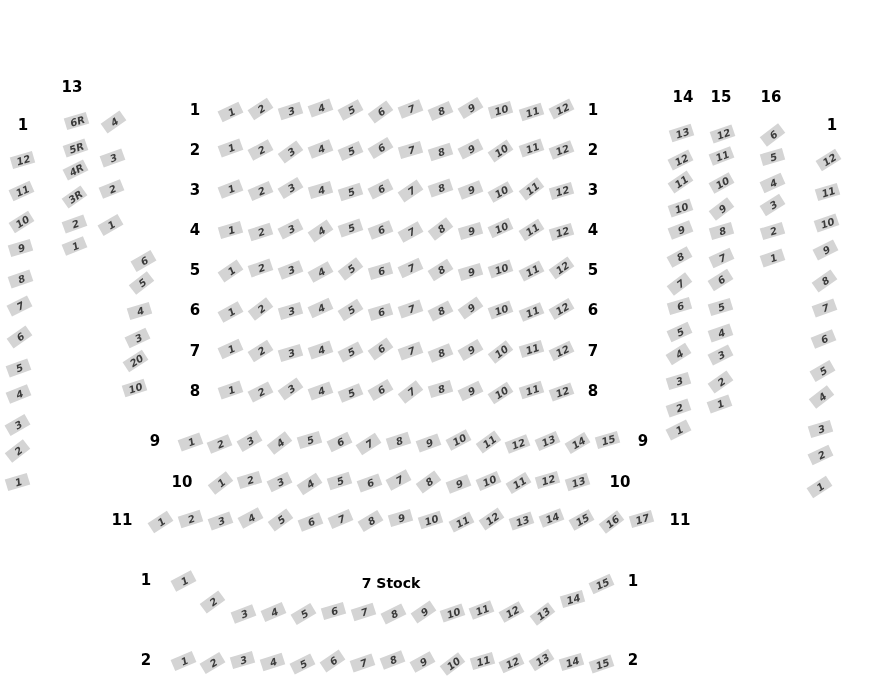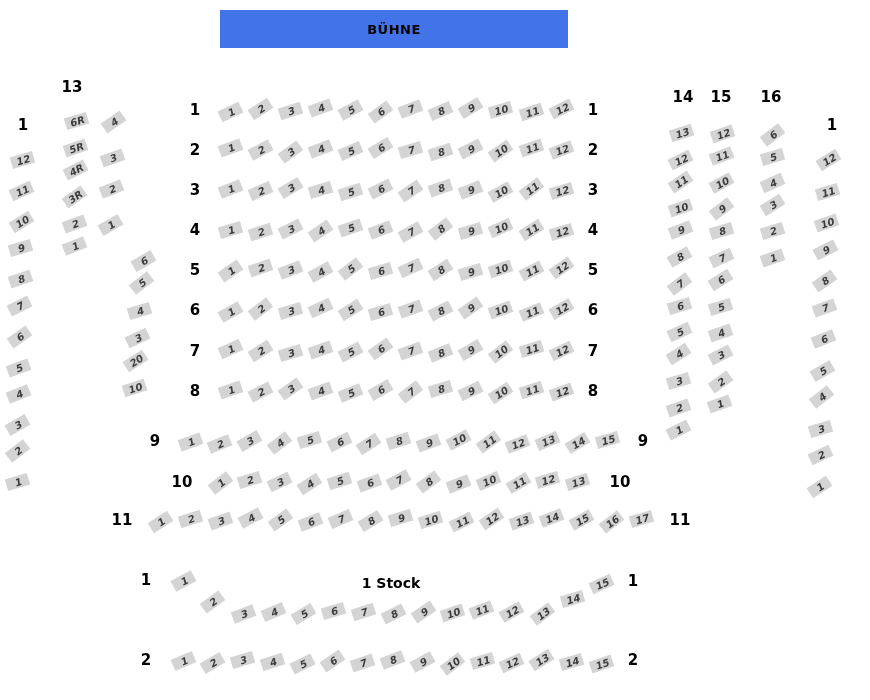--- a/index.html
+++ b/index.html
@@ -25,24 +25,21 @@
   }
   .seat-num {
     font-size:10px; font-weight:bold; font-style:italic; line-height:1;
     color:var(--seat-text,#3c3c3c); transform:translate(1px,1px); white-space:nowrap;
   }
 </style>
 </head>
 <body>
 
 <div class="map" id="seatmap">
-  <div class="stage" style="background: rgb(66, 115, 232);">
-    <span>BÜHNE</span>
-  </div>
-  <div class="floor-label">1 Stock</div>
+  <div class="floor-label">7 Stock</div>
 <div class="row-label" style="left: 23px; top: 125px;">1</div>
     <div class="seat" style="left: 10.5px; top: 154px; transform: rotate(-16deg);">
       <span class="seat-num">12</span>
     </div>
     <div class="seat" style="left: 10.05px; top: 185.1px; transform: rotate(-24deg);">
       <span class="seat-num">11</span>
     </div>
     <div class="seat" style="left: 9.6px; top: 216.2px; transform: rotate(-32deg);">
       <span class="seat-num">10</span>
     </div>

